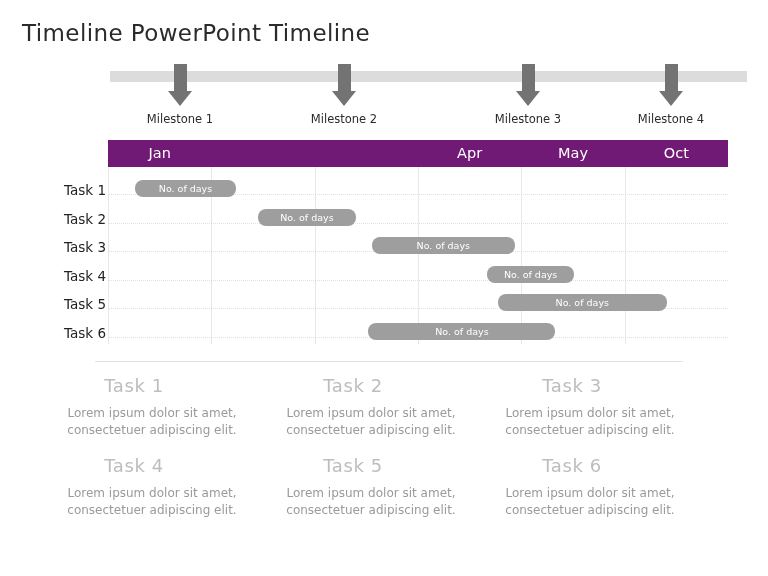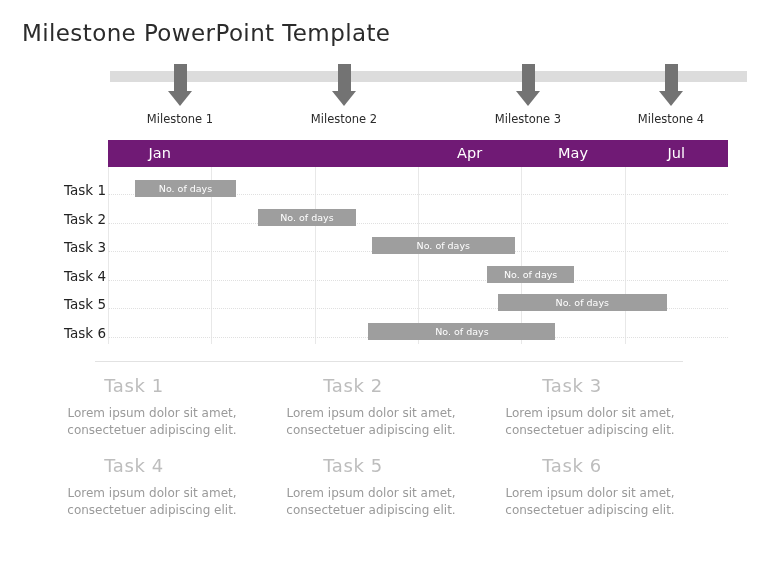--- a/index.html
+++ b/index.html
@@ -146,21 +146,21 @@
     text-align: right;
     font-size: 13.5px;
     color: #232323;
     white-space: nowrap;
   }
   
   .gantt-bar {
     position: absolute;
     height: 17px;
     background: #9e9e9e;
-    border-radius: 0;
+    border-radius: 8px;
     color: #ffffff;
     font-size: 9.5px;
     line-height: 17px;
     text-align: center;
     white-space: nowrap;
     overflow: hidden;
   }
 
   
   #divider {
@@ -197,21 +197,21 @@
     font-size: 12px;
     line-height: 1.42;
     color: #9a9a9a;
     text-align: center;
     margin-left: 36px;
   }
 </style>
 </head>
 <body>
 
-<div id="page-title">Milestone PowerPoint Template</div>
+<div id="page-title">Timeline PowerPoint Timeline</div>
 
 <div id="milestone-section">
   <div id="timeline-bar"></div>
   <div id="milestone-markers">
       <div class="milestone" style="left: 180px;">
         <div class="milestone-arrow">
           <div class="arrow-shaft"></div>
           <div class="arrow-head"></div>
         </div>
         <div class="milestone-label">Milestone 1</div>
@@ -247,21 +247,21 @@
     <div class="task-label" style="top: 127.5px;">Task 4</div>
     <div class="task-label" style="top: 156px;">Task 5</div>
     <div class="task-label" style="top: 184.5px;">Task 6</div>
   </div>
 
 <div id="gantt">
   <div id="gantt-header">
       <div class="month-cell" style="left: 0px; width: 103.333px;">Jan</div>
       <div class="month-cell" style="left: 310px; width: 103.333px;">Apr</div>
       <div class="month-cell" style="left: 413.333px; width: 103.333px;">May</div>
-      <div class="month-cell" style="left: 516.667px; width: 103.333px;">Jul</div>
+      <div class="month-cell" style="left: 516.667px; width: 103.333px;">Oct</div>
     </div>
   <div id="gantt-body">
       <div class="vline" style="left: 103.333px;"></div>
       <div class="vline" style="left: 206.667px;"></div>
       <div class="vline" style="left: 310px;"></div>
       <div class="vline" style="left: 413.333px;"></div>
       <div class="vline" style="left: 516.667px;"></div>
       <div class="vline" style="left: 0px;"></div>
       <div class="hline" style="top: 27.25px;"></div>
       <div class="hline" style="top: 55.75px;"></div>

